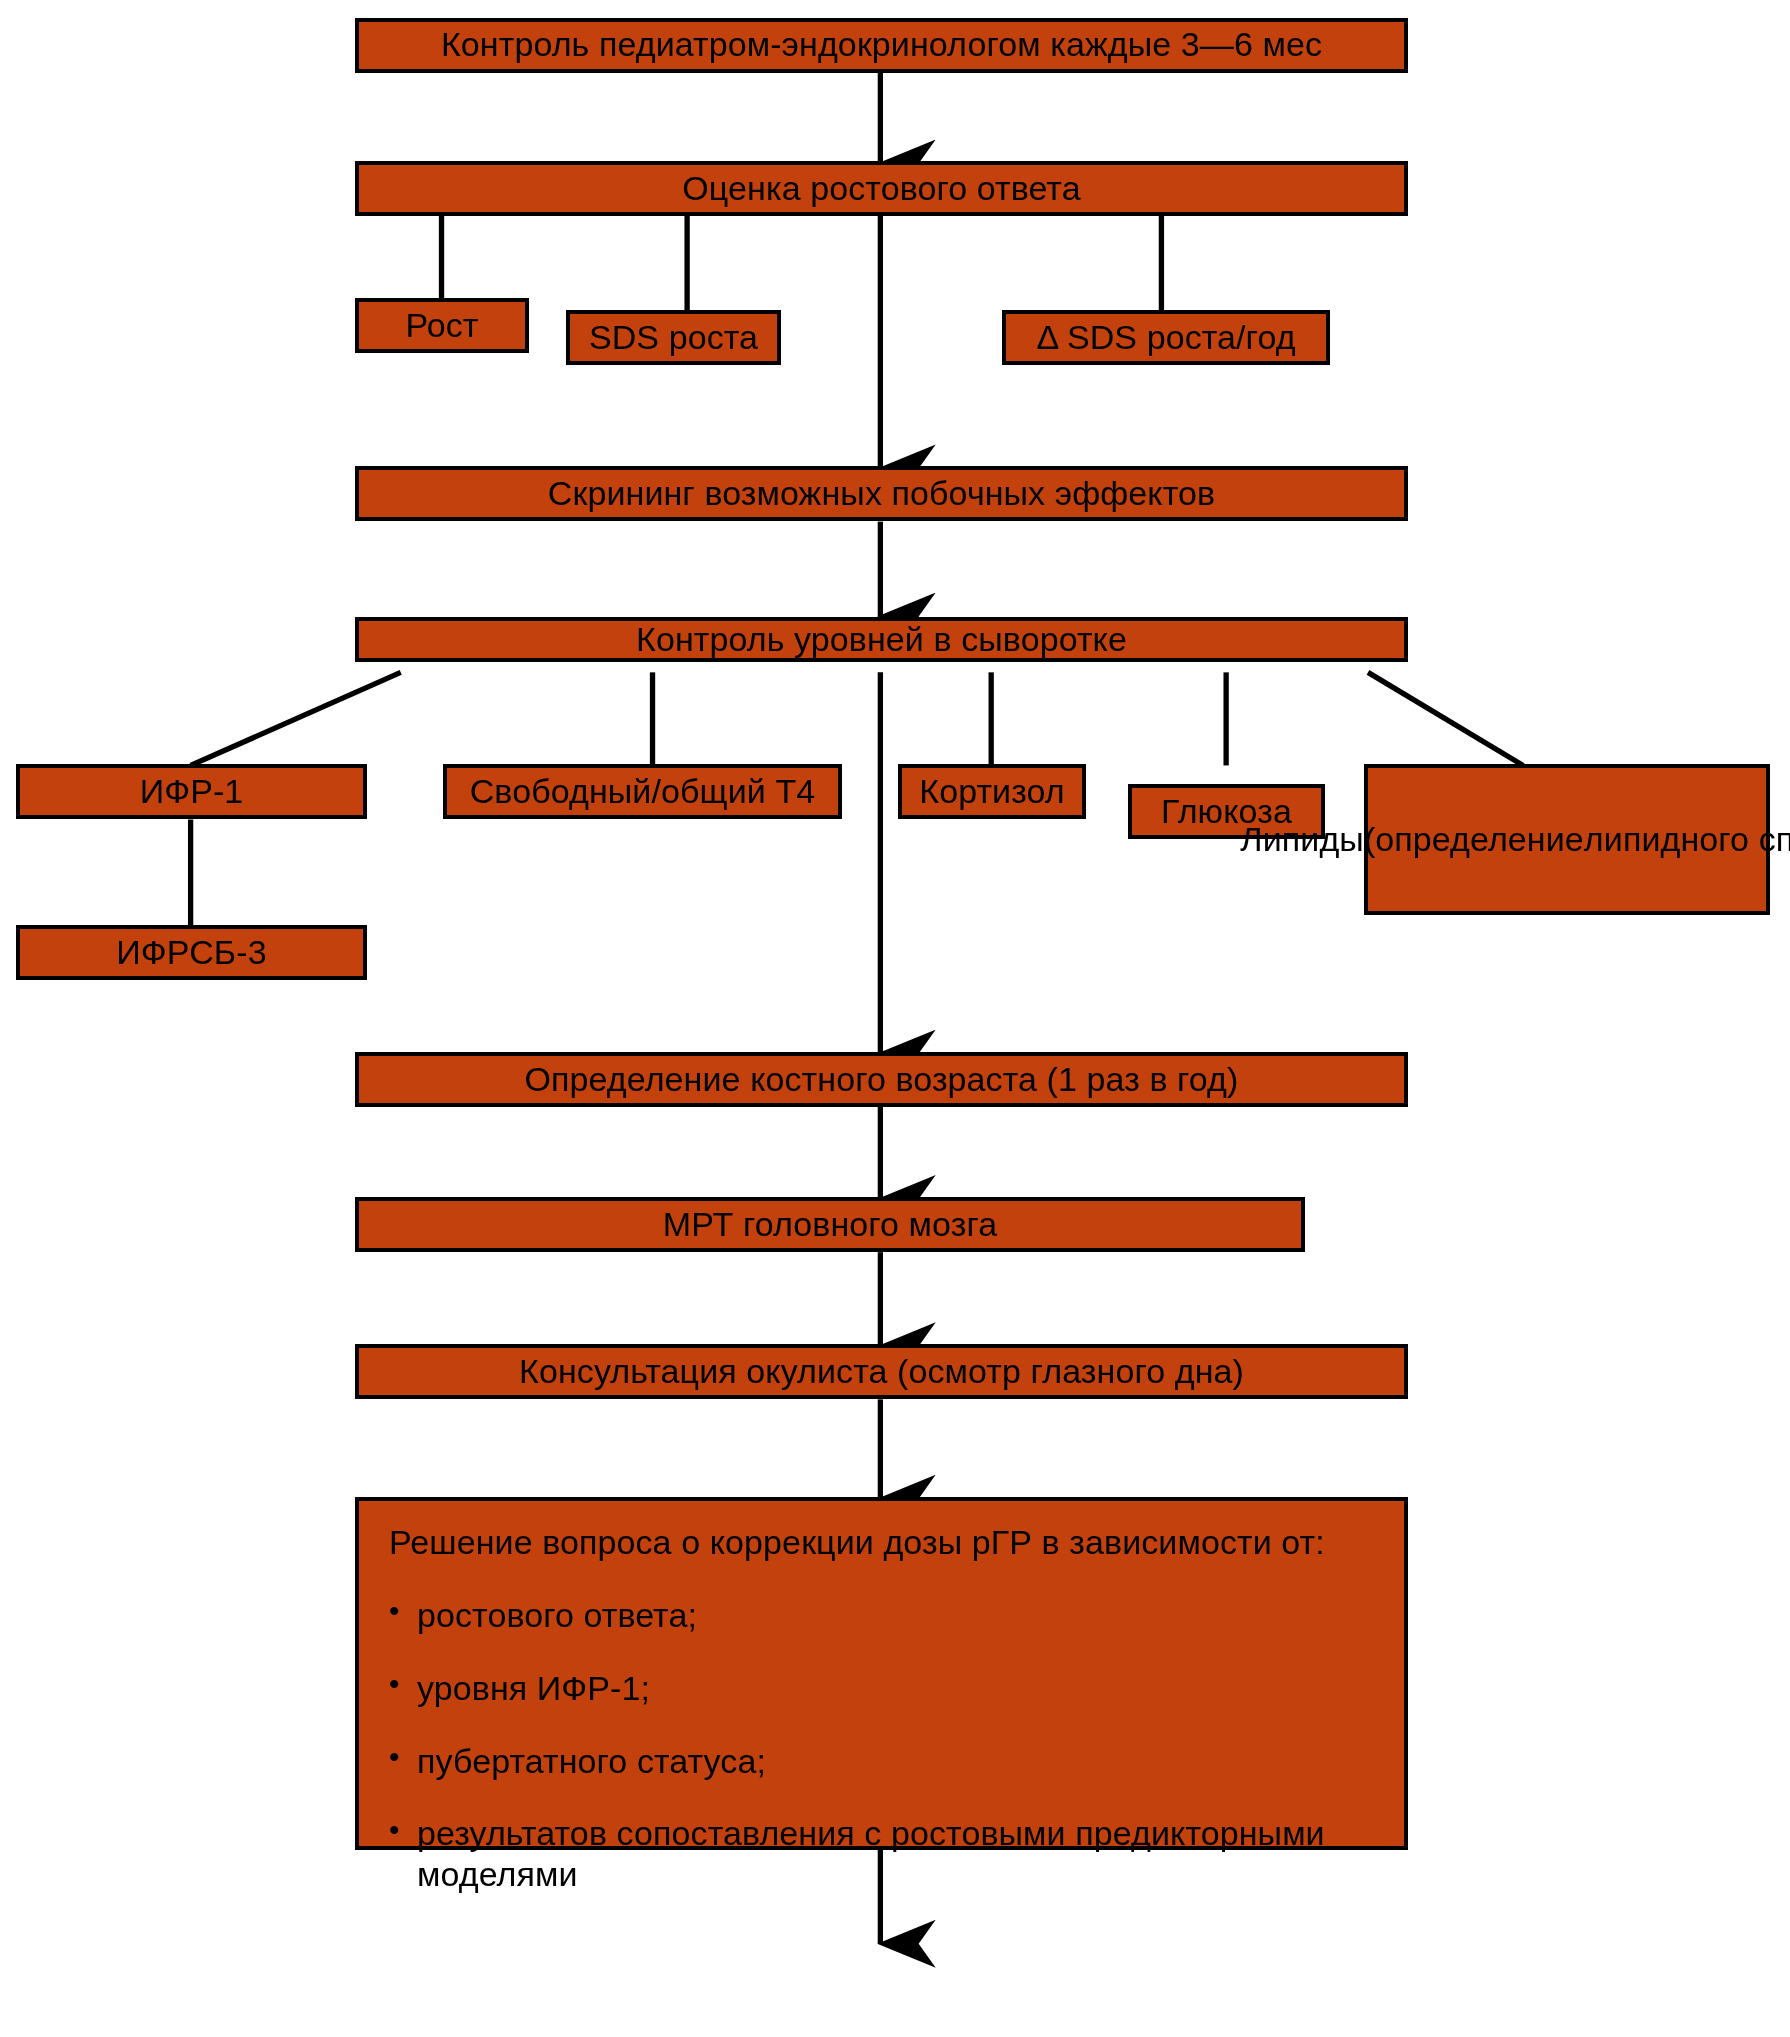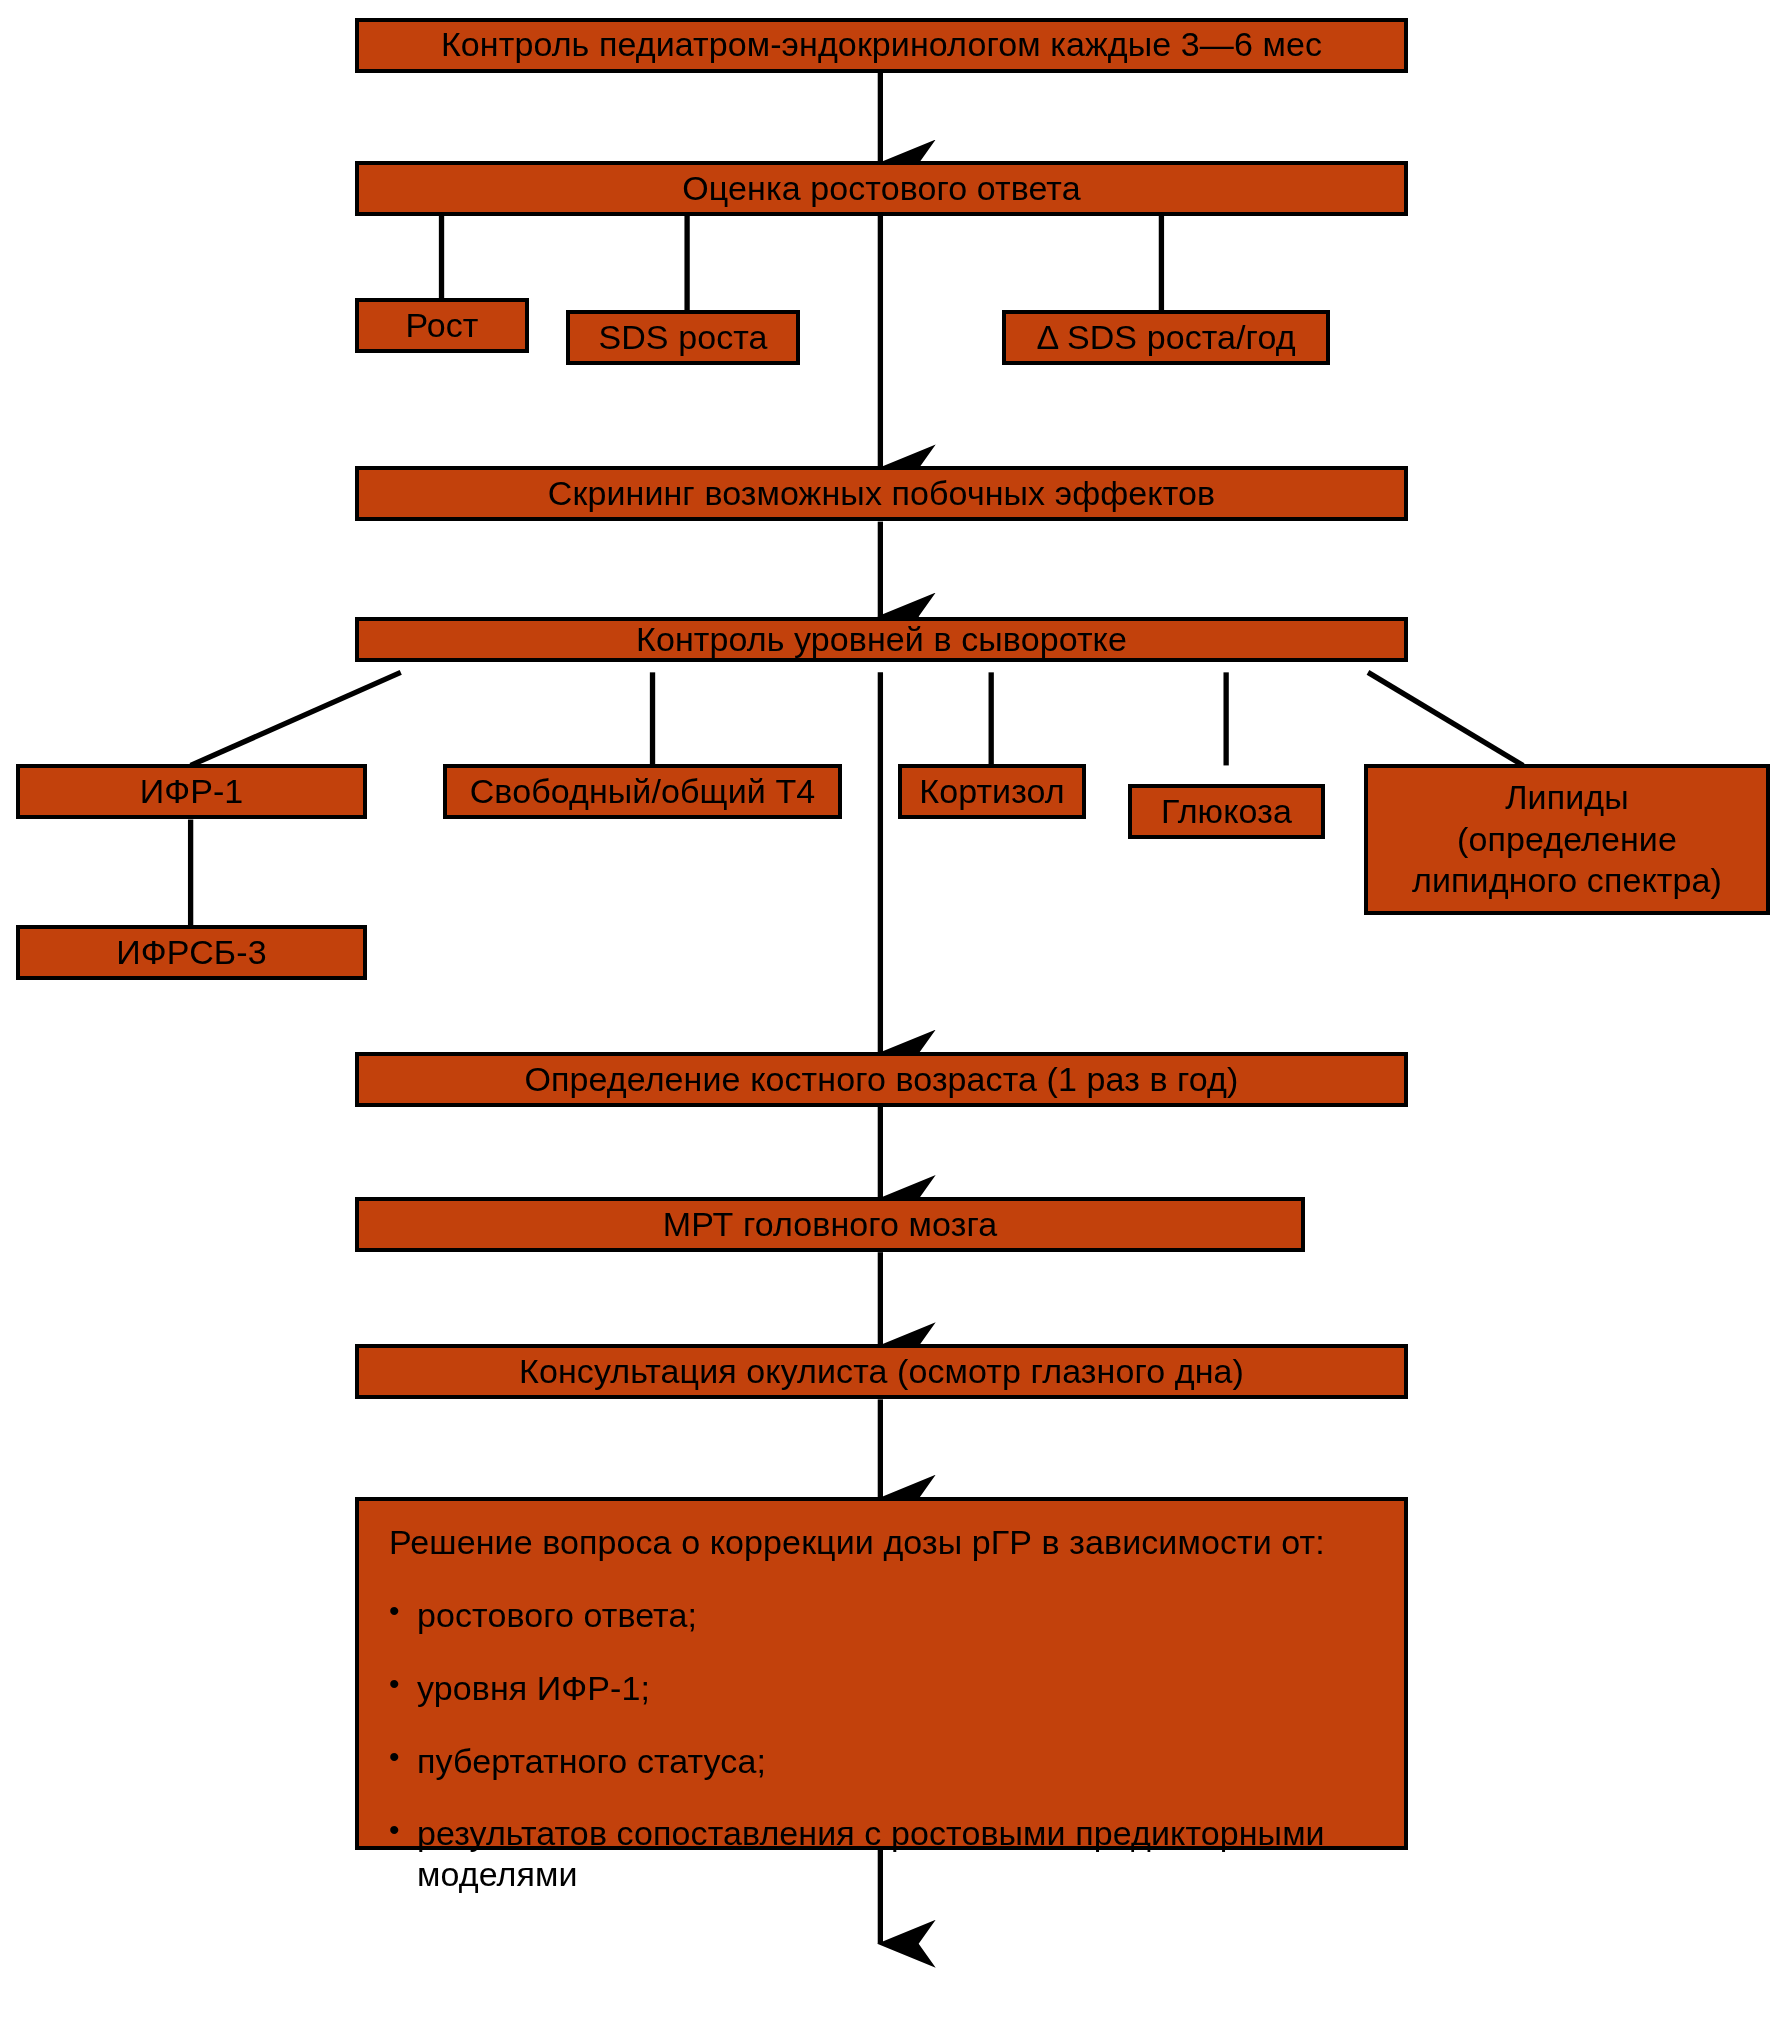--- a/index.html
+++ b/index.html
@@ -35,21 +35,21 @@
     align-items: center;
     justify-content: center;
     text-align: center;
     font-size: 34px;
     line-height: 1.22;
     letter-spacing: 0.1px;
     padding: 1.8px 8.9px;
     z-index: 2;
   }
   .node.multiline {
-    flex-direction: column;
+    flex-direction: row;
     justify-content: center;
   }
   .node.listbox {
     display: block;
     text-align: left;
     padding: 16px 23px 16px 23px;
     font-size: 34px;
     line-height: 1.2;
   }
   .list-head {
@@ -124,21 +124,21 @@
   </div>
 
   <div class="node" style="left:355px; top:161px; width:1053px; height:55px;">
     <span>Оценка ростового ответа</span>
   </div>
 
   <div class="node" style="left:355px; top:298px; width:174px; height:55px;">
     <span>Рост</span>
   </div>
 
-  <div class="node" style="left:566px; top:310px; width:234px; height:55px;">
+  <div class="node" style="left:566px; top:310px; width:215px; height:55px;">
     <span>SDS роста</span>
   </div>
 
   <div class="node" style="left:1002px; top:310px; width:328px; height:55px;">
     <span>Δ SDS роста/год</span>
   </div>
 
   <div class="node" style="left:355px; top:466px; width:1053px; height:55px;">
     <span>Скрининг возможных побочных эффектов</span>
   </div>

